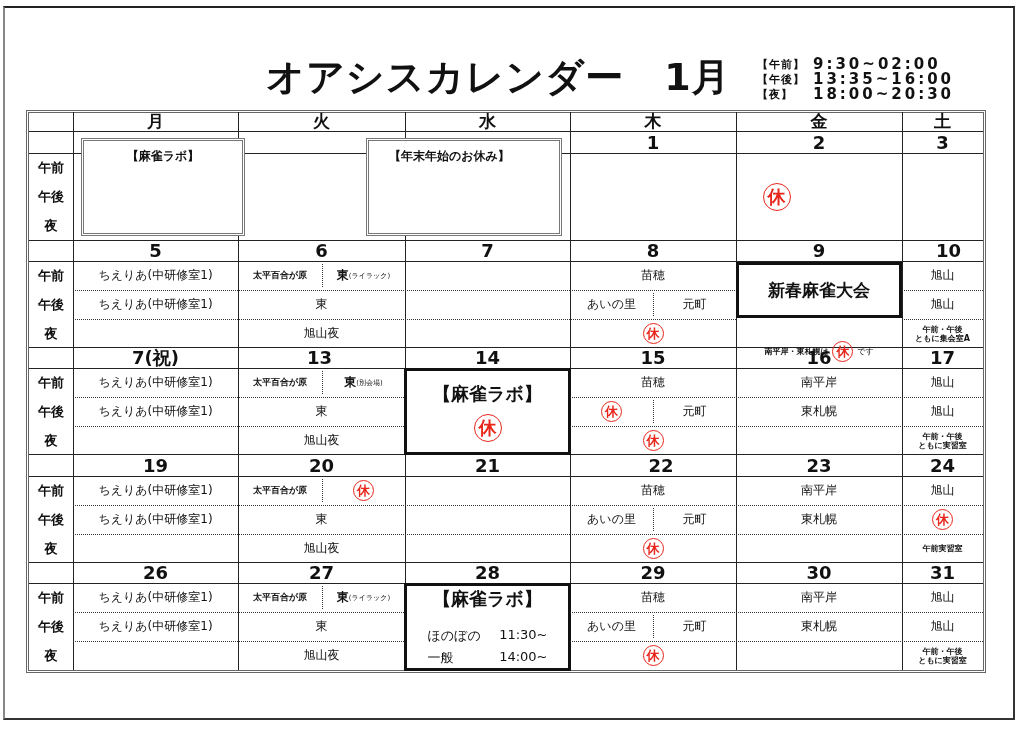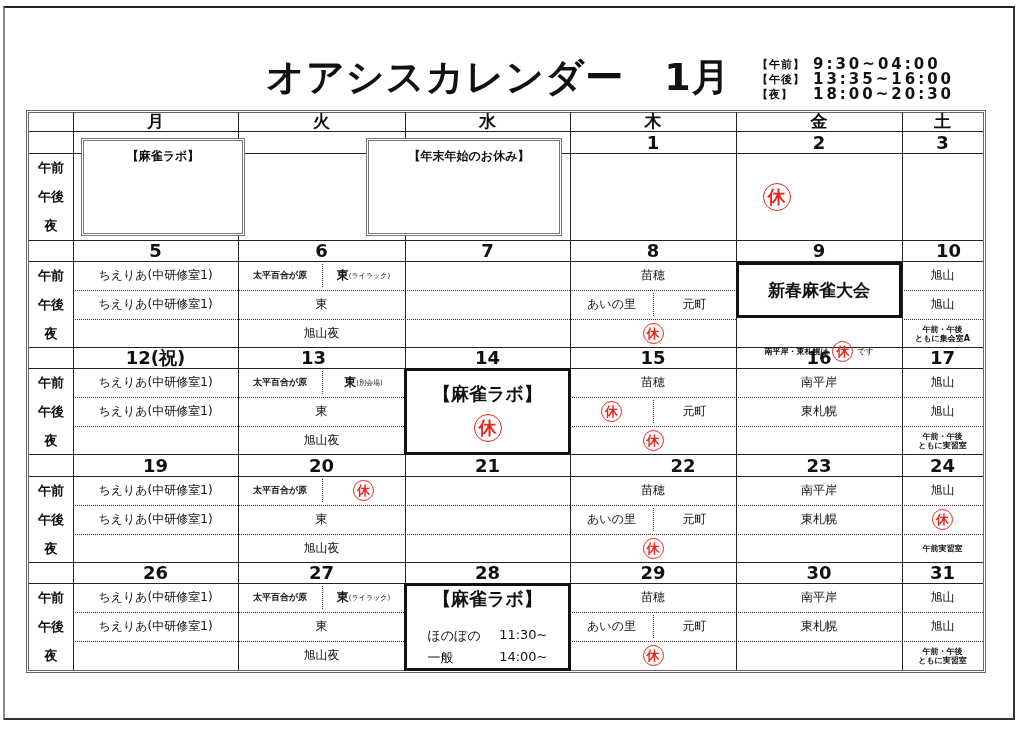--- a/index.html
+++ b/index.html
@@ -35,21 +35,21 @@
 
 <div class="page"></div>
 
 <div class="title">
   <span>オアシスカレンダー</span><span class="month">1月</span>
 </div>
 
 <div class="times">
   <div class="row">
       <span class="lbl">【午前】</span>
-      <span class="val">9:30~04:00</span>
+      <span class="val">9:30~02:00</span>
     </div>
   <div class="row">
       <span class="lbl">【午後】</span>
       <span class="val">13:35~16:00</span>
     </div>
   <div class="row">
       <span class="lbl">【夜】</span>
       <span class="val">18:00~20:30</span>
     </div>
 </div>
@@ -86,35 +86,35 @@
     <div class="cell date" style="left: 238px; top: 240px; width: 167px; height: 21px;">6</div>
     <div class="cell date" style="left: 405px; top: 240px; width: 165px; height: 21px;">7</div>
     <div class="cell date" style="left: 570px; top: 240px; width: 166px; height: 21px;">8</div>
     <div class="cell date" style="left: 736px; top: 240px; width: 166px; height: 21px;">9</div>
     <div class="cell date" style="left: 902px; top: 240px; width: 81px; height: 21px; padding-left: 12px;">10</div>
     <div class="cell slot" style="left: 29px; top: 261px; width: 44px; height: 29px;">午前</div>
     <div class="cell slot" style="left: 29px; top: 290px; width: 44px; height: 29px;">午後</div>
     <div class="cell slot" style="left: 29px; top: 319px; width: 44px; height: 29px;">夜</div>
     <div class="hline" style="left: 29px; top: 368px; width: 954px;"></div>
     <div class="hline" style="left: 29px; top: 347px; width: 954px;"></div>
-    <div class="cell date" style="left: 73px; top: 347px; width: 165px; height: 21px;">12(祝)</div>
-    <div class="cell date" style="left: 230px; top: 347px; width: 167px; height: 21px;">13</div>
+    <div class="cell date" style="left: 73px; top: 347px; width: 165px; height: 21px;">7(祝)</div>
+    <div class="cell date" style="left: 236px; top: 347px; width: 167px; height: 21px;">13</div>
     <div class="cell date" style="left: 405px; top: 347px; width: 165px; height: 21px;">14</div>
     <div class="cell date" style="left: 570px; top: 347px; width: 166px; height: 21px;">15</div>
     <div class="cell date" style="left: 736px; top: 347px; width: 166px; height: 21px;">16</div>
     <div class="cell date" style="left: 902px; top: 347px; width: 81px; height: 21px;">17</div>
     <div class="cell slot" style="left: 29px; top: 368px; width: 44px; height: 29px;">午前</div>
     <div class="cell slot" style="left: 29px; top: 397px; width: 44px; height: 29px;">午後</div>
     <div class="cell slot" style="left: 29px; top: 426px; width: 44px; height: 29px;">夜</div>
     <div class="hline" style="left: 29px; top: 476px; width: 954px;"></div>
     <div class="hline" style="left: 29px; top: 454px; width: 954px;"></div>
     <div class="cell date" style="left: 73px; top: 454px; width: 165px; height: 22px;">19</div>
     <div class="cell date" style="left: 238px; top: 454px; width: 167px; height: 22px;">20</div>
     <div class="cell date" style="left: 405px; top: 454px; width: 165px; height: 22px;">21</div>
-    <div class="cell date" style="left: 600px; top: 454px; width: 166px; height: 22px;">22</div>
+    <div class="cell date" style="left: 578px; top: 454px; width: 166px; height: 22px;">22</div>
     <div class="cell date" style="left: 736px; top: 454px; width: 166px; height: 22px;">23</div>
     <div class="cell date" style="left: 902px; top: 454px; width: 81px; height: 22px;">24</div>
     <div class="cell slot" style="left: 29px; top: 476px; width: 44px; height: 29px;">午前</div>
     <div class="cell slot" style="left: 29px; top: 505px; width: 44px; height: 29px;">午後</div>
     <div class="cell slot" style="left: 29px; top: 534px; width: 44px; height: 29px;">夜</div>
     <div class="hline" style="left: 29px; top: 583px; width: 954px;"></div>
     <div class="hline" style="left: 29px; top: 562px; width: 954px;"></div>
     <div class="cell date" style="left: 73px; top: 562px; width: 165px; height: 21px;">26</div>
     <div class="cell date" style="left: 238px; top: 562px; width: 167px; height: 21px;">27</div>
     <div class="cell date" style="left: 405px; top: 562px; width: 165px; height: 21px;">28</div>
@@ -124,21 +124,21 @@
     <div class="cell slot" style="left: 29px; top: 583px; width: 44px; height: 29px;">午前</div>
     <div class="cell slot" style="left: 29px; top: 612px; width: 44px; height: 29px;">午後</div>
     <div class="cell slot" style="left: 29px; top: 641px; width: 44px; height: 29px;">夜</div>
     <div class="cell txt" style="left: 570px; top: 153px; width: 413px; height: 87px;">
       <span class="kyu lg">休</span>
     </div>
     <div class="notebox" style="left: 81px; top: 138px; width: 164px; height: 98px; text-align: left;">
       <div style="text-align:center">【麻雀ラボ】</div>
     </div>
     <div class="notebox" style="left: 366px; top: 138px; width: 196px; height: 98px; text-align: left; padding-left: 20px;">
-      <div style="text-align:center">【年末年始のお休み】</div>
+      <div style="text-align:left">【年末年始のお休み】</div>
     </div>
     <div class="dline" style="left: 73px; top: 290px; width: 497px;"></div>
     <div class="dline" style="left: 73px; top: 319px; width: 497px;"></div>
     <div class="cell txt" style="left: 73px; top: 261px; width: 165px; height: 29px;">ちえりあ(中研修室1)</div>
     <div class="cell txt" style="left: 73px; top: 290px; width: 165px; height: 29px;">ちえりあ(中研修室1)</div>
     <div class="dvline" style="left: 322px; top: 264px; height: 23px;"></div>
     <div class="cell tiny" style="left: 238px; top: 261px; width: 84px; height: 29px;">太平百合が原</div>
     <div class="cell txt" style="left: 322px; top: 261px; width: 83px; height: 29px;">
       <span style="font-size:12px;font-weight:bold">東</span>
       <span class="micro">(ライラック)</span>

